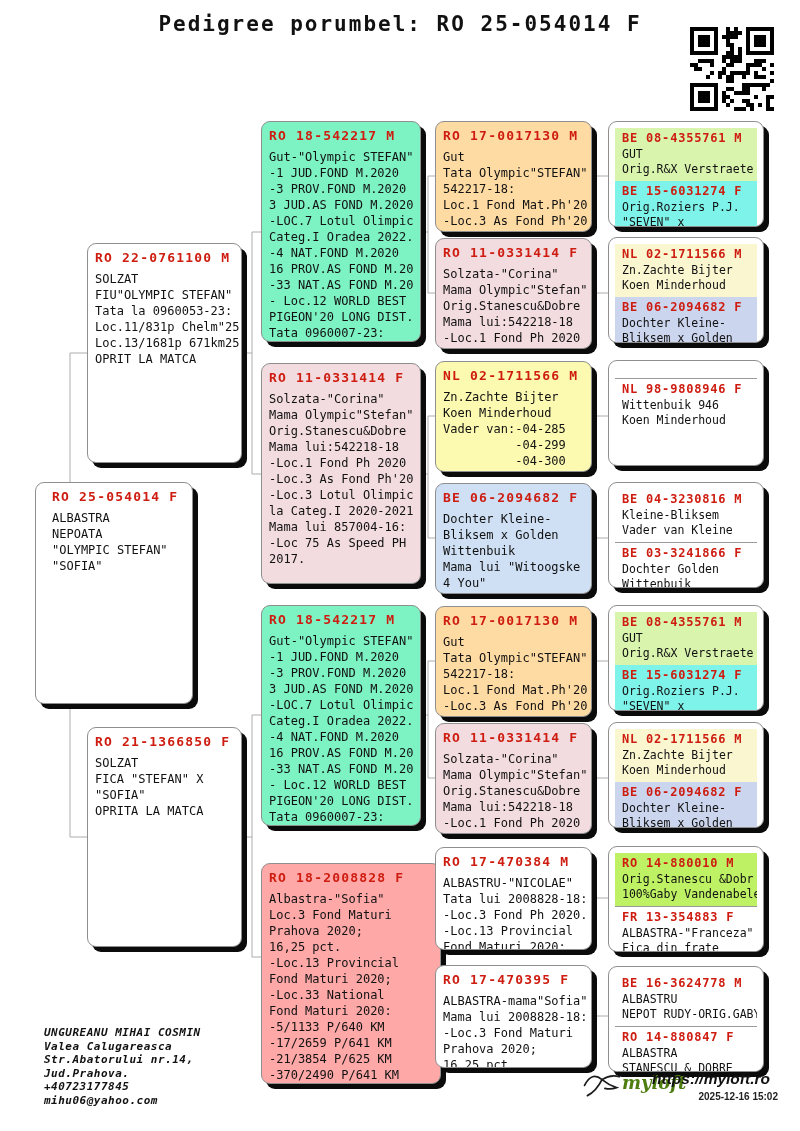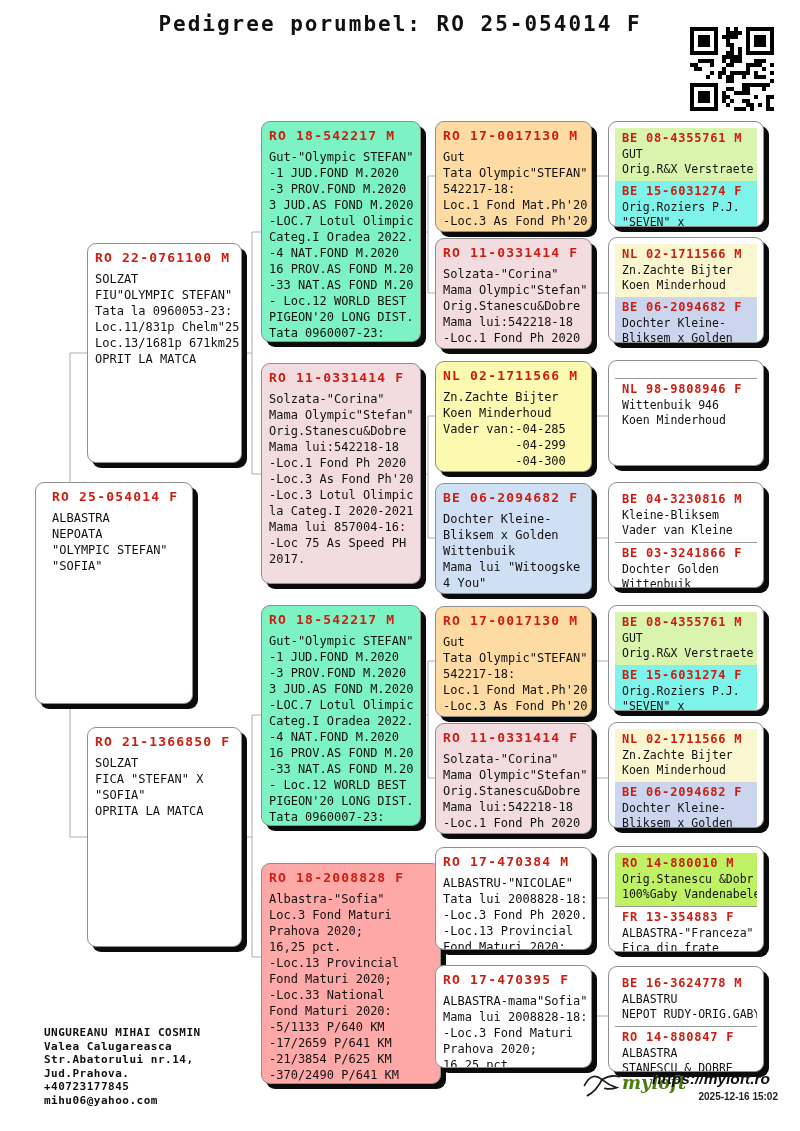--- a/index.html
+++ b/index.html
@@ -11,21 +11,21 @@
   #lines-svg{position:absolute;left:0;top:0;z-index:0;}
   .box{position:absolute;z-index:1;border:1px solid #8f8f8f;border-radius:9px;
        box-shadow:5px 5px 0 #0b0b0b;padding:6px 7px;overflow:hidden;box-sizing:border-box;}
   .ring{color:#ce1d10;font-weight:bold;font-size:13px;letter-spacing:1.2px;
         margin-bottom:6px;white-space:pre;}
   .bline{font-size:12px;line-height:16px;color:#111;white-space:pre;}
   .pair{padding:6px;}
   .half{padding:3px 7px;box-sizing:border-box;height:53px;overflow:hidden;}
   .half .ring{font-size:12px;letter-spacing:0.8px;margin-bottom:2px;}
   .half .bline{font-size:11.5px;line-height:15px;}
-  #owner{position:absolute;left:44px;top:1026px;z-index:1;}
+  #owner{position:absolute;left:44px;top:1026px;z-index:1;font-style:italic;}
   #owner div{font-weight:bold;font-size:11px;line-height:13.5px;letter-spacing:0.5px;color:#111;}
   #footer-bird{position:absolute;left:580px;top:1068px;z-index:1;}
   #brand{position:absolute;left:622px;top:1072px;font-family:"DejaVu Serif",serif;
          font-style:italic;font-weight:bold;font-size:18px;color:#4d7c0f;z-index:1;}
   #url{position:absolute;left:652px;top:1070px;width:126px;
        font-family:"Liberation Sans",sans-serif;font-style:italic;font-weight:bold;
        font-size:15.5px;color:#111;z-index:1;}
   #stamp{position:absolute;left:652px;top:1091px;width:126px;text-align:right;
          font-family:"Liberation Sans",sans-serif;font-weight:bold;font-size:10px;
          color:#222;z-index:1;}

